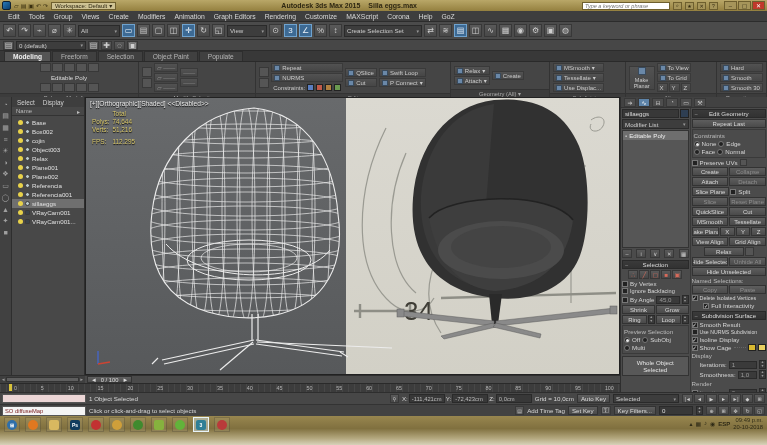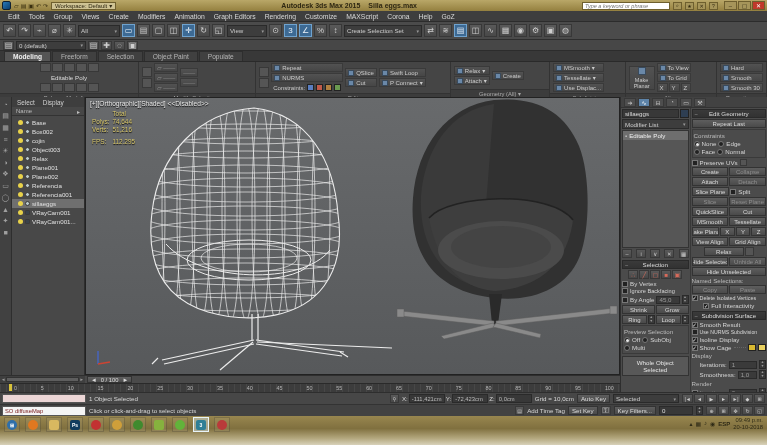--- a/index.html
+++ b/index.html
@@ -508,20 +508,37 @@
         </div>
           <div class="srow k-cam">
           <span class="bulb"></span>
           <span class="tico"></span>
           <span class="slabel">VRayCam001...</span>
         </div>
         </div>
     </div>
 
     <div class="viewport">
+      <div class="refimg">
+        <svg width="275" height="278" viewBox="0 0 275 278">
+          <g stroke="#9a9a92" stroke-width="1.2" fill="none">
+            <path d="M40,30 C10,90 5,170 45,205 C60,218 80,215 88,200"></path>
+            <path d="M60,55 C38,105 40,170 70,195"></path>
+            <path d="M95,150 C80,180 78,210 95,235"></path>
+            <path d="M225,95 l0,110"></path>
+            <path d="M212,68 h28 M226,68 v14"></path>
+            <path d="M245,22 c8,-6 16,-2 12,6 c-4,8 -16,6 -12,-2" stroke-width="1"></path>
+          </g>
+          <g stroke="#8e8e86" stroke-width="2.4" fill="none">
+            <path d="M95,200 L270,195"></path>
+            <path d="M8,213 h62 M14,206 v14 M64,206 v14"></path>
+          </g>
+          <text x="58" y="222" font-size="26" font-family="'DejaVu Serif',serif" fill="#3f3d36">34</text>
+        </svg>
+      </div>
 
       <svg style="position:absolute;left:303px;top:0px;" width="232" height="242" viewBox="0 0 232 242">
         <path d="M105,2 C58,8 28,48 24,100 C20,152 42,186 88,197 C134,208 176,194 190,160 C201,135 202,78 190,48 C176,14 148,-2 105,2 Z" fill="#313131"></path>
         <path d="M105,6 C62,12 36,50 32,98 C30,140 46,175 86,188 C96,150 100,60 105,6 Z" fill="#3a3a3a"></path>
         <path d="M40,120 C60,96 162,92 184,122 C178,168 148,190 106,193 C70,190 48,164 40,120 Z" fill="#3e3e3e"></path>
         <ellipse cx="112" cy="152" rx="63" ry="29" fill="#4b4b4b"></ellipse>
         <ellipse cx="112" cy="149" rx="50" ry="21" fill="#444444"></ellipse>
         <path d="M40,120 C60,96 162,92 184,122" stroke="#222" stroke-width="1.5" fill="none"></path>
         <polygon points="100,196 113,196 109,226 103,226" fill="#2a2a2a"></polygon>
         <g fill="#8a8a8a" stroke="#5d5d5d" stroke-width="0.5">

